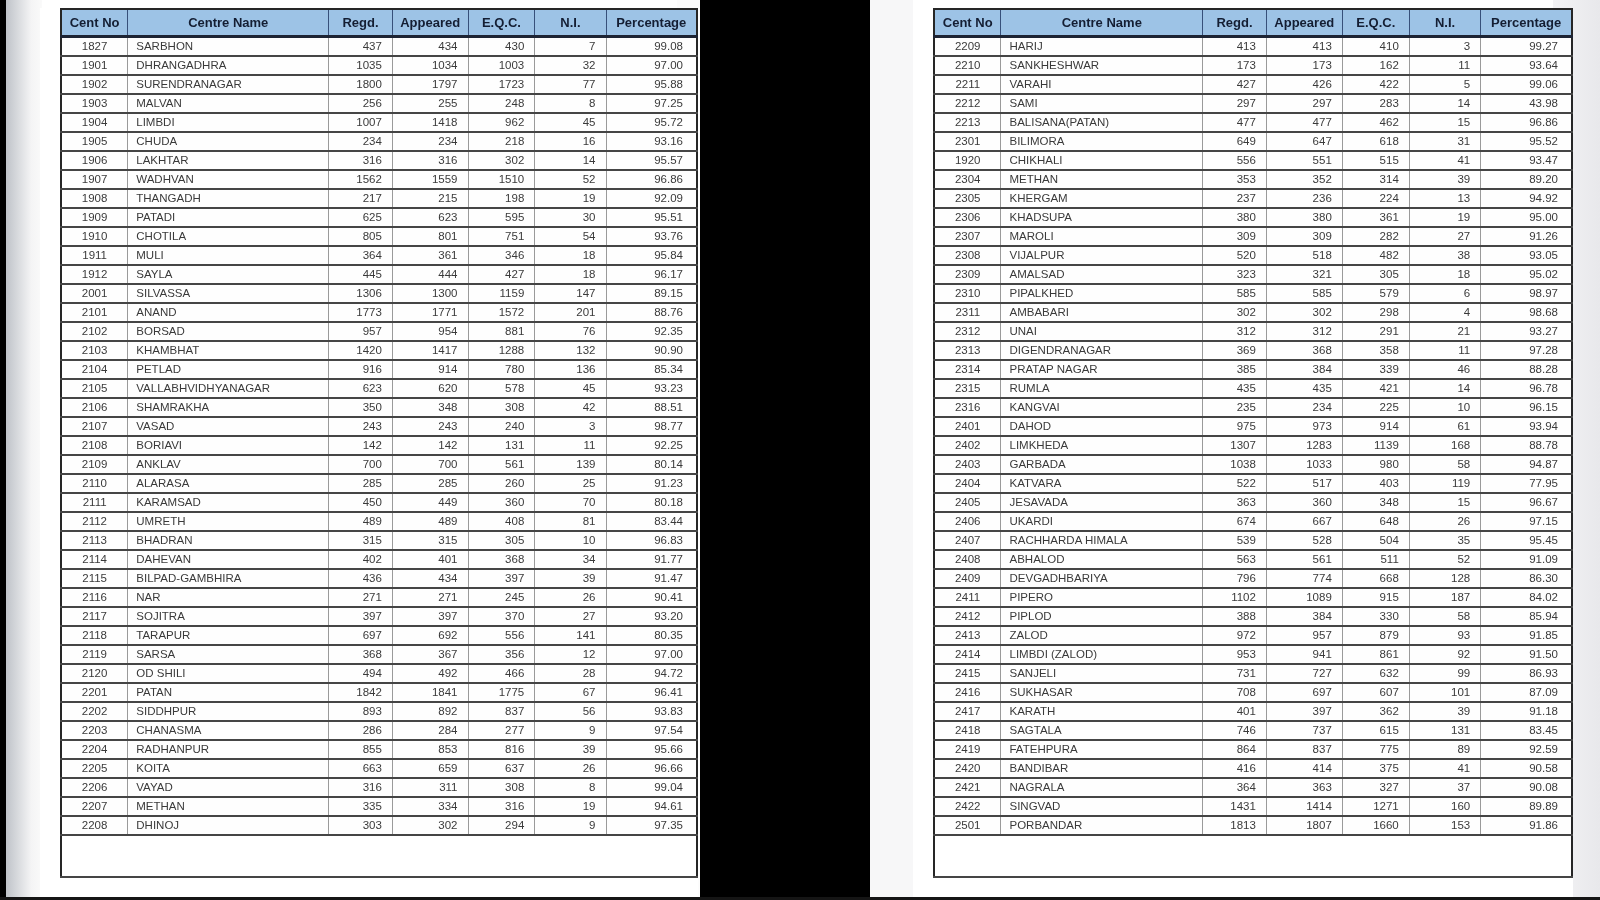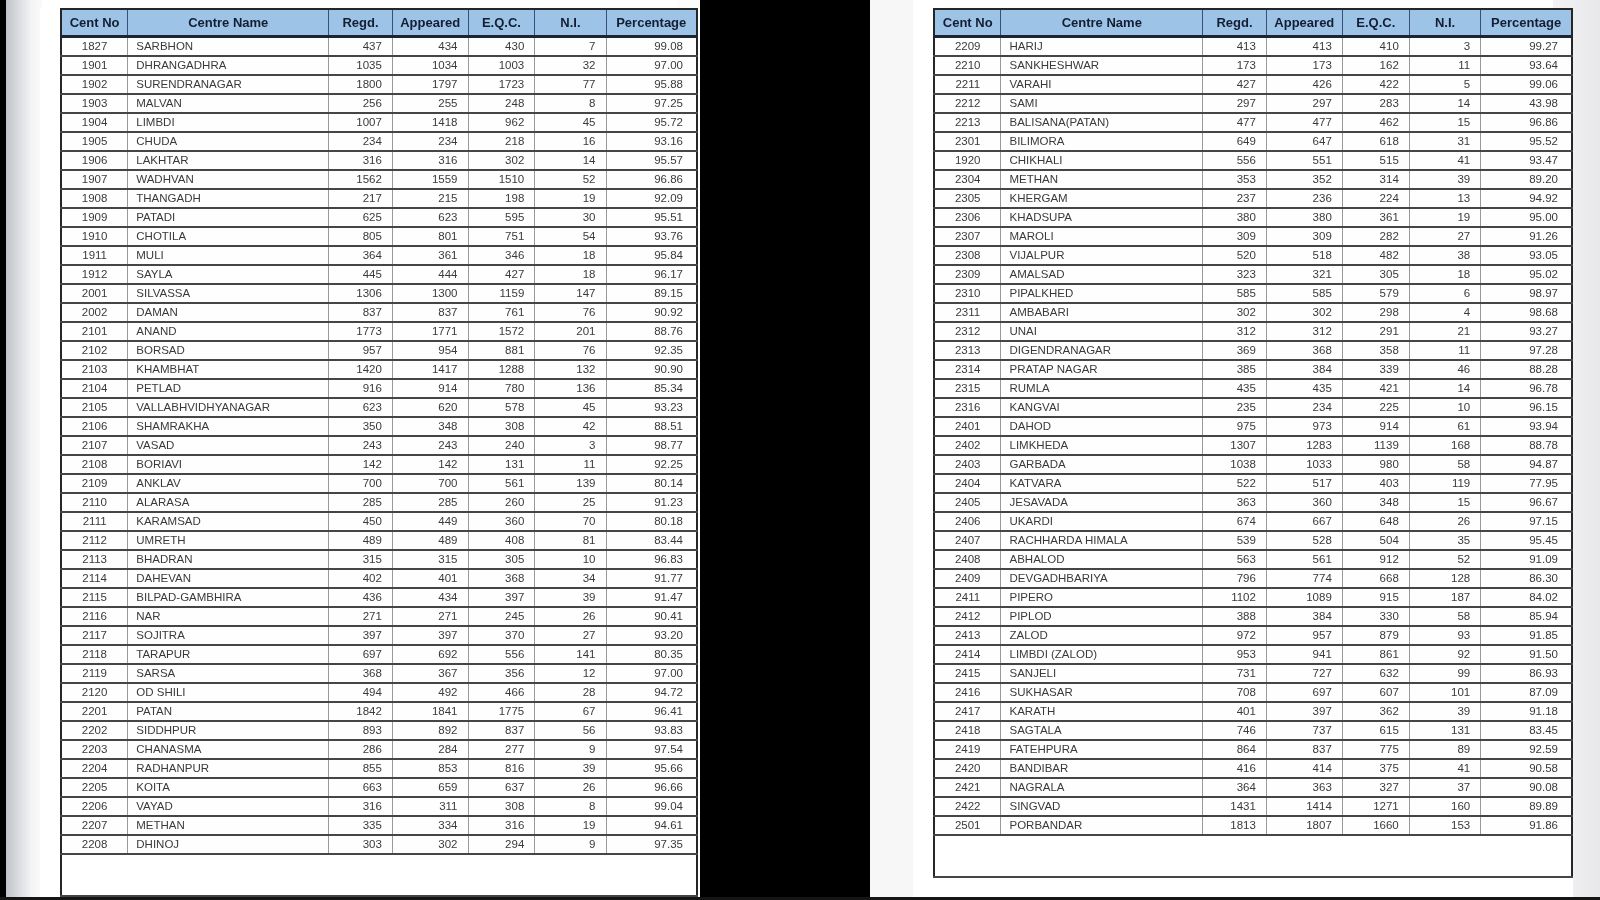--- a/index.html
+++ b/index.html
@@ -202,29 +202,20 @@
         <tr>
           <td class="c0">2001</td>
           <td class="c1">SILVASSA</td>
           <td class="c2">1306</td>
           <td class="c3">1300</td>
           <td class="c4">1159</td>
           <td class="c5">147</td>
           <td class="c6">89.15</td>
         </tr>
         <tr>
-          <td class="c0">2002</td>
-          <td class="c1">DAMAN</td>
-          <td class="c2">837</td>
-          <td class="c3">837</td>
-          <td class="c4">761</td>
-          <td class="c5">76</td>
-          <td class="c6">90.92</td>
-        </tr>
-        <tr>
           <td class="c0">2101</td>
           <td class="c1">ANAND</td>
           <td class="c2">1773</td>
           <td class="c3">1771</td>
           <td class="c4">1572</td>
           <td class="c5">201</td>
           <td class="c6">88.76</td>
         </tr>
         <tr>
           <td class="c0">2102</td>
@@ -740,21 +731,21 @@
           <td class="c3">528</td>
           <td class="c4">504</td>
           <td class="c5">35</td>
           <td class="c6">95.45</td>
         </tr>
         <tr>
           <td class="c0">2408</td>
           <td class="c1">ABHALOD</td>
           <td class="c2">563</td>
           <td class="c3">561</td>
-          <td class="c4">912</td>
+          <td class="c4">511</td>
           <td class="c5">52</td>
           <td class="c6">91.09</td>
         </tr>
         <tr>
           <td class="c0">2409</td>
           <td class="c1">DEVGADHBARIYA</td>
           <td class="c2">796</td>
           <td class="c3">774</td>
           <td class="c4">668</td>
           <td class="c5">128</td>

